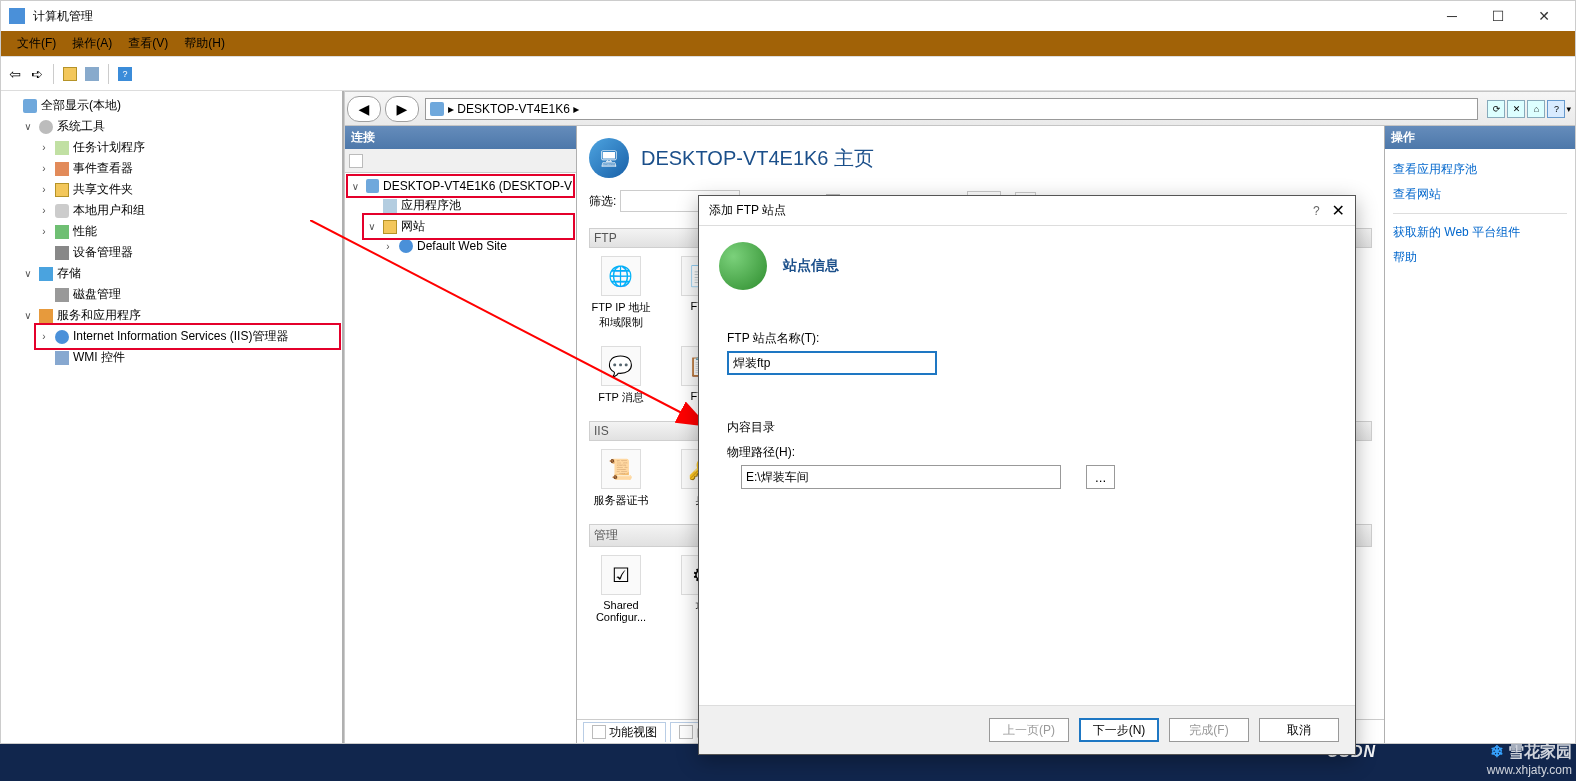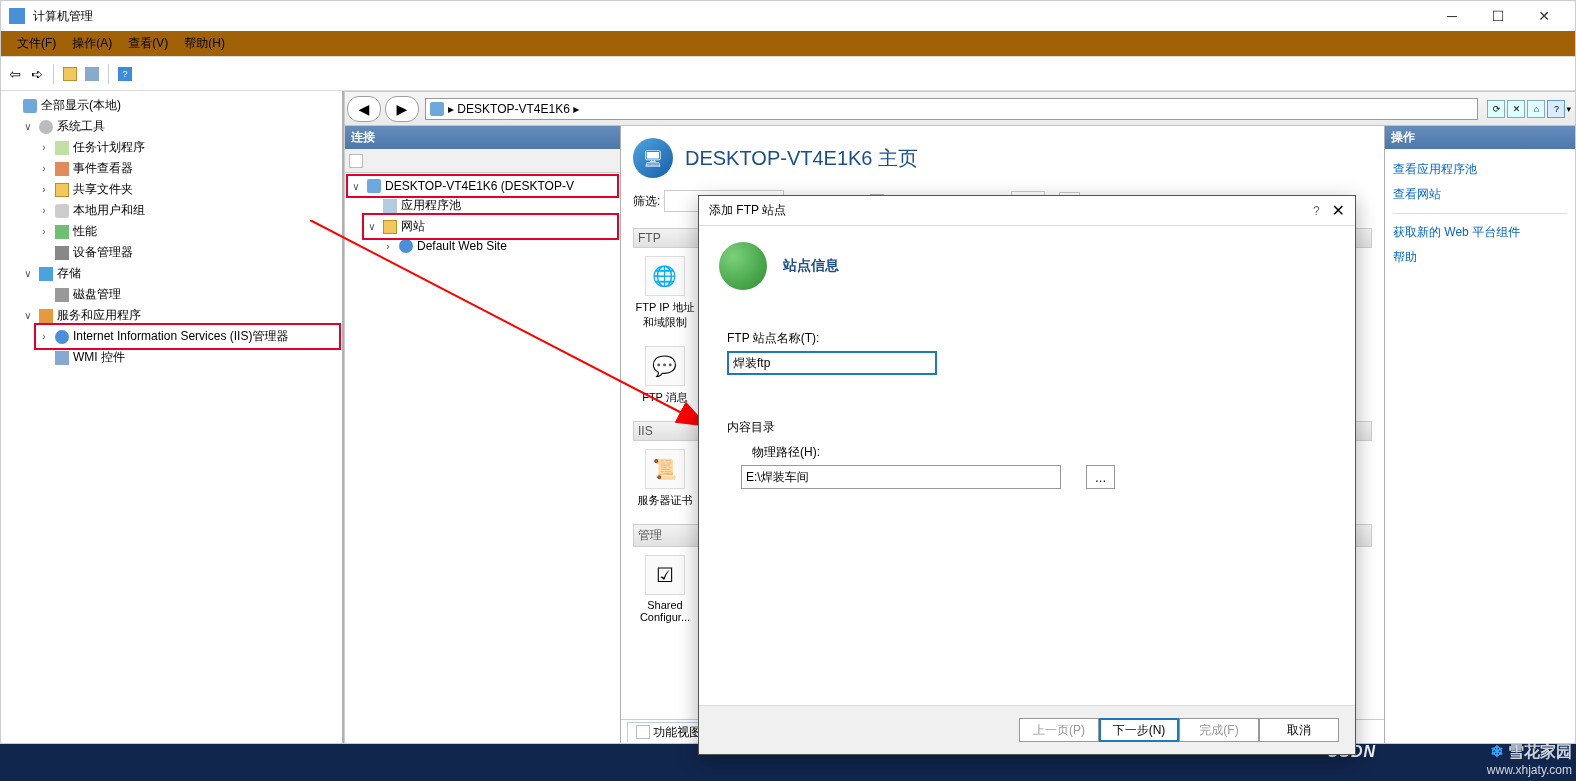--- a/index.html
+++ b/index.html
@@ -35,21 +35,21 @@
 
 .iis-wrap { flex: 1; display: flex; flex-direction: column; border-left: 1px solid #ccc; }
 .iis-nav { height: 35px; display: flex; align-items: center; background: linear-gradient(#f6f6f6, #eaeaea); border-top: 1px solid #c5c5c5; border-bottom: 1px solid #c5c5c5; }
 .iis-nav-btn { width: 34px; height: 26px; display: flex; align-items: center; justify-content: center; margin: 0 2px; border: 1px solid #a0a0a0; border-radius: 12px; font-size: 14px; cursor: pointer; background: #fff; }
 .iis-breadcrumb { flex: 1; background: #fff; border: 1px solid #999; height: 22px; margin: 0 8px 0 4px; display: flex; align-items: center; padding: 0 4px; font-size: 12px; }
 .iis-small-btn { width: 18px; height: 18px; border: 1px solid #8ab; background: #dff; margin: 0 1px; cursor: pointer; font-size: 9px; display: flex; align-items: center; justify-content: center; }
 .iis-toolbar-right { display: flex; align-items: center; margin-right: 4px; }
 
 .iis-body { flex: 1; display: flex; overflow: hidden; }
 
-.connections { width: 276px; border-right: 1px solid #b0b0b0; display: flex; flex-direction: column; }
+.connections { width: 232px; border-right: 1px solid #b0b0b0; display: flex; flex-direction: column; }
 .panel-header { background: linear-gradient(#658cbb, #4d78aa); color: #fff; font-size: 12px; padding: 3px 6px; font-weight: bold; }
 .conn-toolbar { height: 24px; background: #f0f0f0; border-bottom: 1px solid #ccc; padding: 0 4px; display: flex; align-items: center; }
 .conn-tree { padding: 4px; font-size: 12px; flex: 1; overflow: hidden; }
 
 .center { flex: 1; display: flex; flex-direction: column; border-right: 1px solid #b0b0b0; position: relative; }
 .center-head { display: flex; align-items: center; padding: 12px; gap: 12px; }
 .center-title { font-size: 20px; color: #1b4f8a; }
 .globe-icon { width: 40px; height: 40px; border-radius: 50%; background: linear-gradient(135deg, #4ea4e0, #1860a8); display: flex; align-items: center; justify-content: center; color: #fff; }
 .filter-row { display: flex; align-items: center; padding: 0 12px 8px; font-size: 12px; gap: 4px; }
 .filter-input { border: 1px solid #ccc; height: 22px; width: 120px; }
@@ -79,21 +79,21 @@
 .dialog-header { display: flex; align-items: center; padding: 16px 20px; gap: 16px; }
 .dialog-globe { width: 48px; height: 48px; border-radius: 50%; background: radial-gradient(circle at 30% 30%, #7bd17b, #2d8c2d); }
 .dialog-heading { font-size: 14px; color: #1b4f8a; font-weight: bold; }
 .dialog-body { flex: 1; padding: 24px 28px; font-size: 12px; }
 .form-label { display: block; margin-bottom: 4px; }
 .form-input { border: 2px solid #1e77c3; height: 24px; width: 210px; padding: 0 4px; font-size: 12px; }
 .form-input-alt { border: 1px solid #999; height: 24px; width: 320px; padding: 0 4px; font-size: 12px; }
 .browse-btn { border: 1px solid #999; background: #fff; height: 24px; padding: 0 8px; cursor: pointer; }
 .form-row { display: flex; gap: 25px; align-items: center; }
 .fieldset-label { margin: 20px 0 8px; }
-.dialog-footer { padding: 12px 16px; display: flex; justify-content: flex-end; border-top: 1px solid #ddd; background: #f0f0f0; }
+.dialog-footer { padding: 12px 16px; display: flex; justify-content: flex-end; gap: 10px; border-top: 1px solid #ddd; background: #f0f0f0; }
 .dlg-btn { min-width: 80px; height: 24px; font-size: 12px; border: 1px solid #999; background: #fff; cursor: pointer; }
 .dlg-btn.primary { border: 2px solid #1e77c3; }
 .dlg-btn:disabled { color: #999; cursor: default; }
 
 
 .arrow { position: absolute; z-index: 50; pointer-events: none; }
 
 
 .watermark { position: absolute; bottom: 4px; right: 4px; font-size: 12px; color: rgba(255,255,255,0.8); z-index: 200; font-family: sans-serif; text-align: right; }
 .csdn { position: absolute; bottom: 20px; right: 200px; font-size: 16px; font-weight: bold; color: #fff; opacity: 0.95; font-style: italic; letter-spacing: 1px; }
@@ -380,21 +380,21 @@
   </div>
   <div class="dialog-header">
     <div class="dialog-globe"></div>
     <div class="dialog-heading">站点信息</div>
   </div>
   <div class="dialog-body">
     <label class="form-label">FTP 站点名称(T):</label>
     <input class="form-input" value="焊装ftp" style="">
     <div style="height:24px"></div>
     <div class="fieldset-label">内容目录</div>
-    <label class="form-label" style="margin-left:25px;">物理路径(H):</label>
+    <label class="form-label" style="margin-left:0;">物理路径(H):</label>
     <div class="form-row" style="margin-left:14px;">
       <input class="form-input-alt" value="E:\焊装车间" style="">
       <button class="browse-btn">...</button>
     </div>
   </div>
   <div class="dialog-footer">
     <button class="dlg-btn" disabled="">上一页(P)</button>
     <button class="dlg-btn primary">下一步(N)</button>
     <button class="dlg-btn" disabled="">完成(F)</button>
     <button class="dlg-btn">取消</button>

